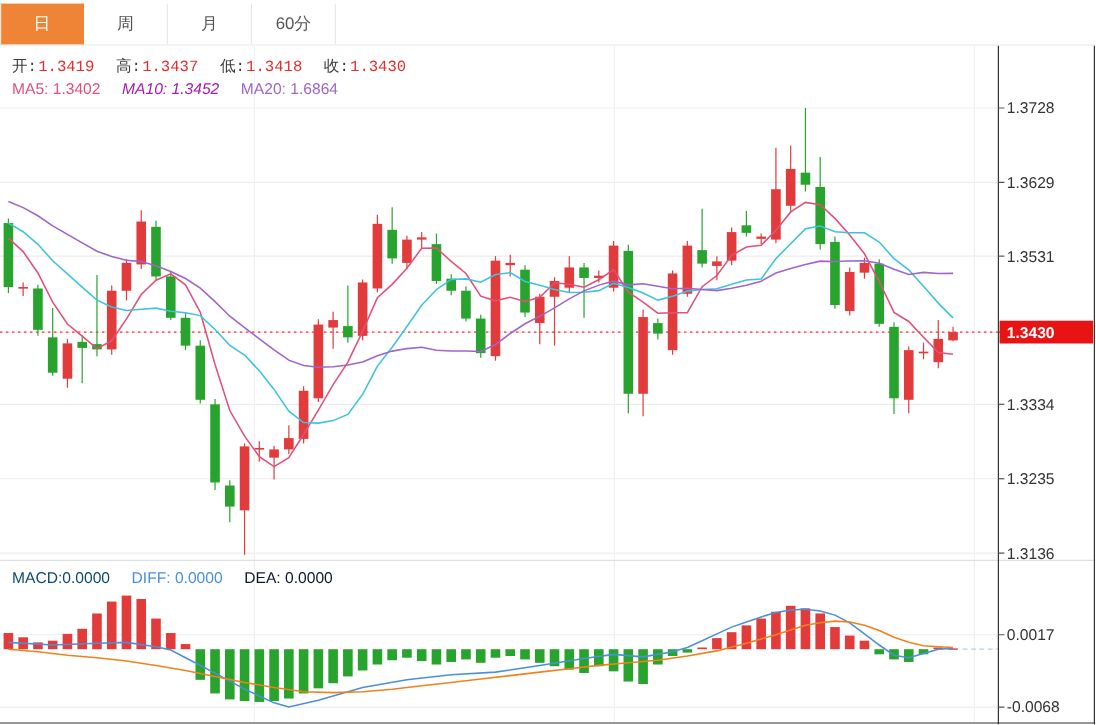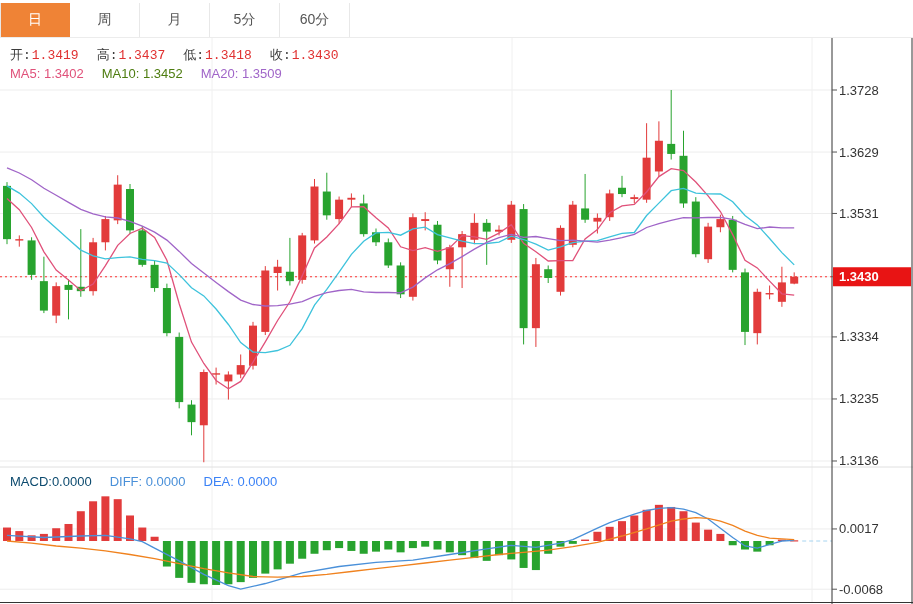--- a/index.html
+++ b/index.html
@@ -18,21 +18,20 @@
   #chart-svg{position:absolute;left:0;top:38px;}
 </style>
 </head>
 <body>
 
 <div class="screen">
   <div class="tabbar" id="tabbar">
       <div class="tab active">日</div>
       <div class="tab">周</div>
       <div class="tab">月</div>
-      <div class="tab">5分</div>
       <div class="tab">60分</div>
     </div>
 
   <svg id="chart-svg" width="913" height="566">
       <line x1="0" y1="52" x2="832" y2="52" stroke="#ededed"></line>
       <line x1="0" y1="114.04173716864085" x2="832" y2="114.04173716864085" stroke="#ededed"></line>
       <line x1="0" y1="175.4567901234571" x2="832" y2="175.4567901234571" stroke="#ededed"></line>
       <line x1="0" y1="238.75189571974713" x2="832" y2="238.75189571974713" stroke="#ededed"></line>
       <line x1="0" y1="298.9135802469142" x2="832" y2="298.9135802469142" stroke="#ededed"></line>
       <line x1="0" y1="360.9553174155551" x2="832" y2="360.9553174155551" stroke="#ededed"></line>
@@ -268,19 +267,19 @@
       <text x="839" y="555.712" font-size="13" fill="#333333" font-family="Liberation Sans, sans-serif">-0.0068</text>
       <rect x="833" y="229.25189571974713" width="78" height="19" fill="#e81414"></rect>
       <text x="839" y="243.25189571974713" font-size="13" font-weight="bold" fill="#fff" font-family="Liberation Sans, sans-serif">1.3430</text>
     </svg>
 
   <div class="legend" style="top:46px;font-family:Liberation Mono, monospace;">
     <span class="lbl">开:</span><span class="val">1.3419</span><span class="lbl">高:</span><span class="val">1.3437</span><span class="lbl">低:</span><span class="val">1.3418</span><span class="lbl">收:</span><span class="val">1.3430</span>
   </div>
 
   <div class="legend" style="top:66px;">
-    <span class="grp" style="color: rgb(224, 81, 122);"><span>MA5:</span> <span>1.3402</span></span><span class="grp" style="color: #4d7c0f;"><span>MA10:</span> <span>1.3452</span></span><span class="grp" style="color: rgb(160, 101, 200);"><span>MA20:</span> <span>1.3509</span></span>
+    <span class="grp" style="color: rgb(224, 81, 122);"><span>MA5:</span> <span>1.3402</span></span><span class="grp" style="color: #a21caf; font-style: italic;"><span>MA10:</span> <span>1.3452</span></span><span class="grp" style="color: rgb(160, 101, 200);"><span>MA20:</span> <span>1.6864</span></span>
   </div>
 
   <div class="legend" style="top:474px;">
-    <span class="grp" style="color: #0c4a6e;"><span>MACD:</span><span>0.0000</span></span><span class="grp" style="color: rgb(74, 144, 217);"><span>DIFF:</span> <span>0.0000</span></span><span class="grp" style="color: #3b82f6;"><span>DEA:</span> <span>0.0000</span></span>
+    <span class="grp" style="color: #0c4a6e;"><span>MACD:</span><span>0.0000</span></span><span class="grp" style="color: rgb(74, 144, 217);"><span>DIFF:</span> <span>0.0000</span></span><span class="grp" style="color: #0f172a;"><span>DEA:</span> <span>0.0000</span></span>
   </div>
 </div>
 
 </body></html>

